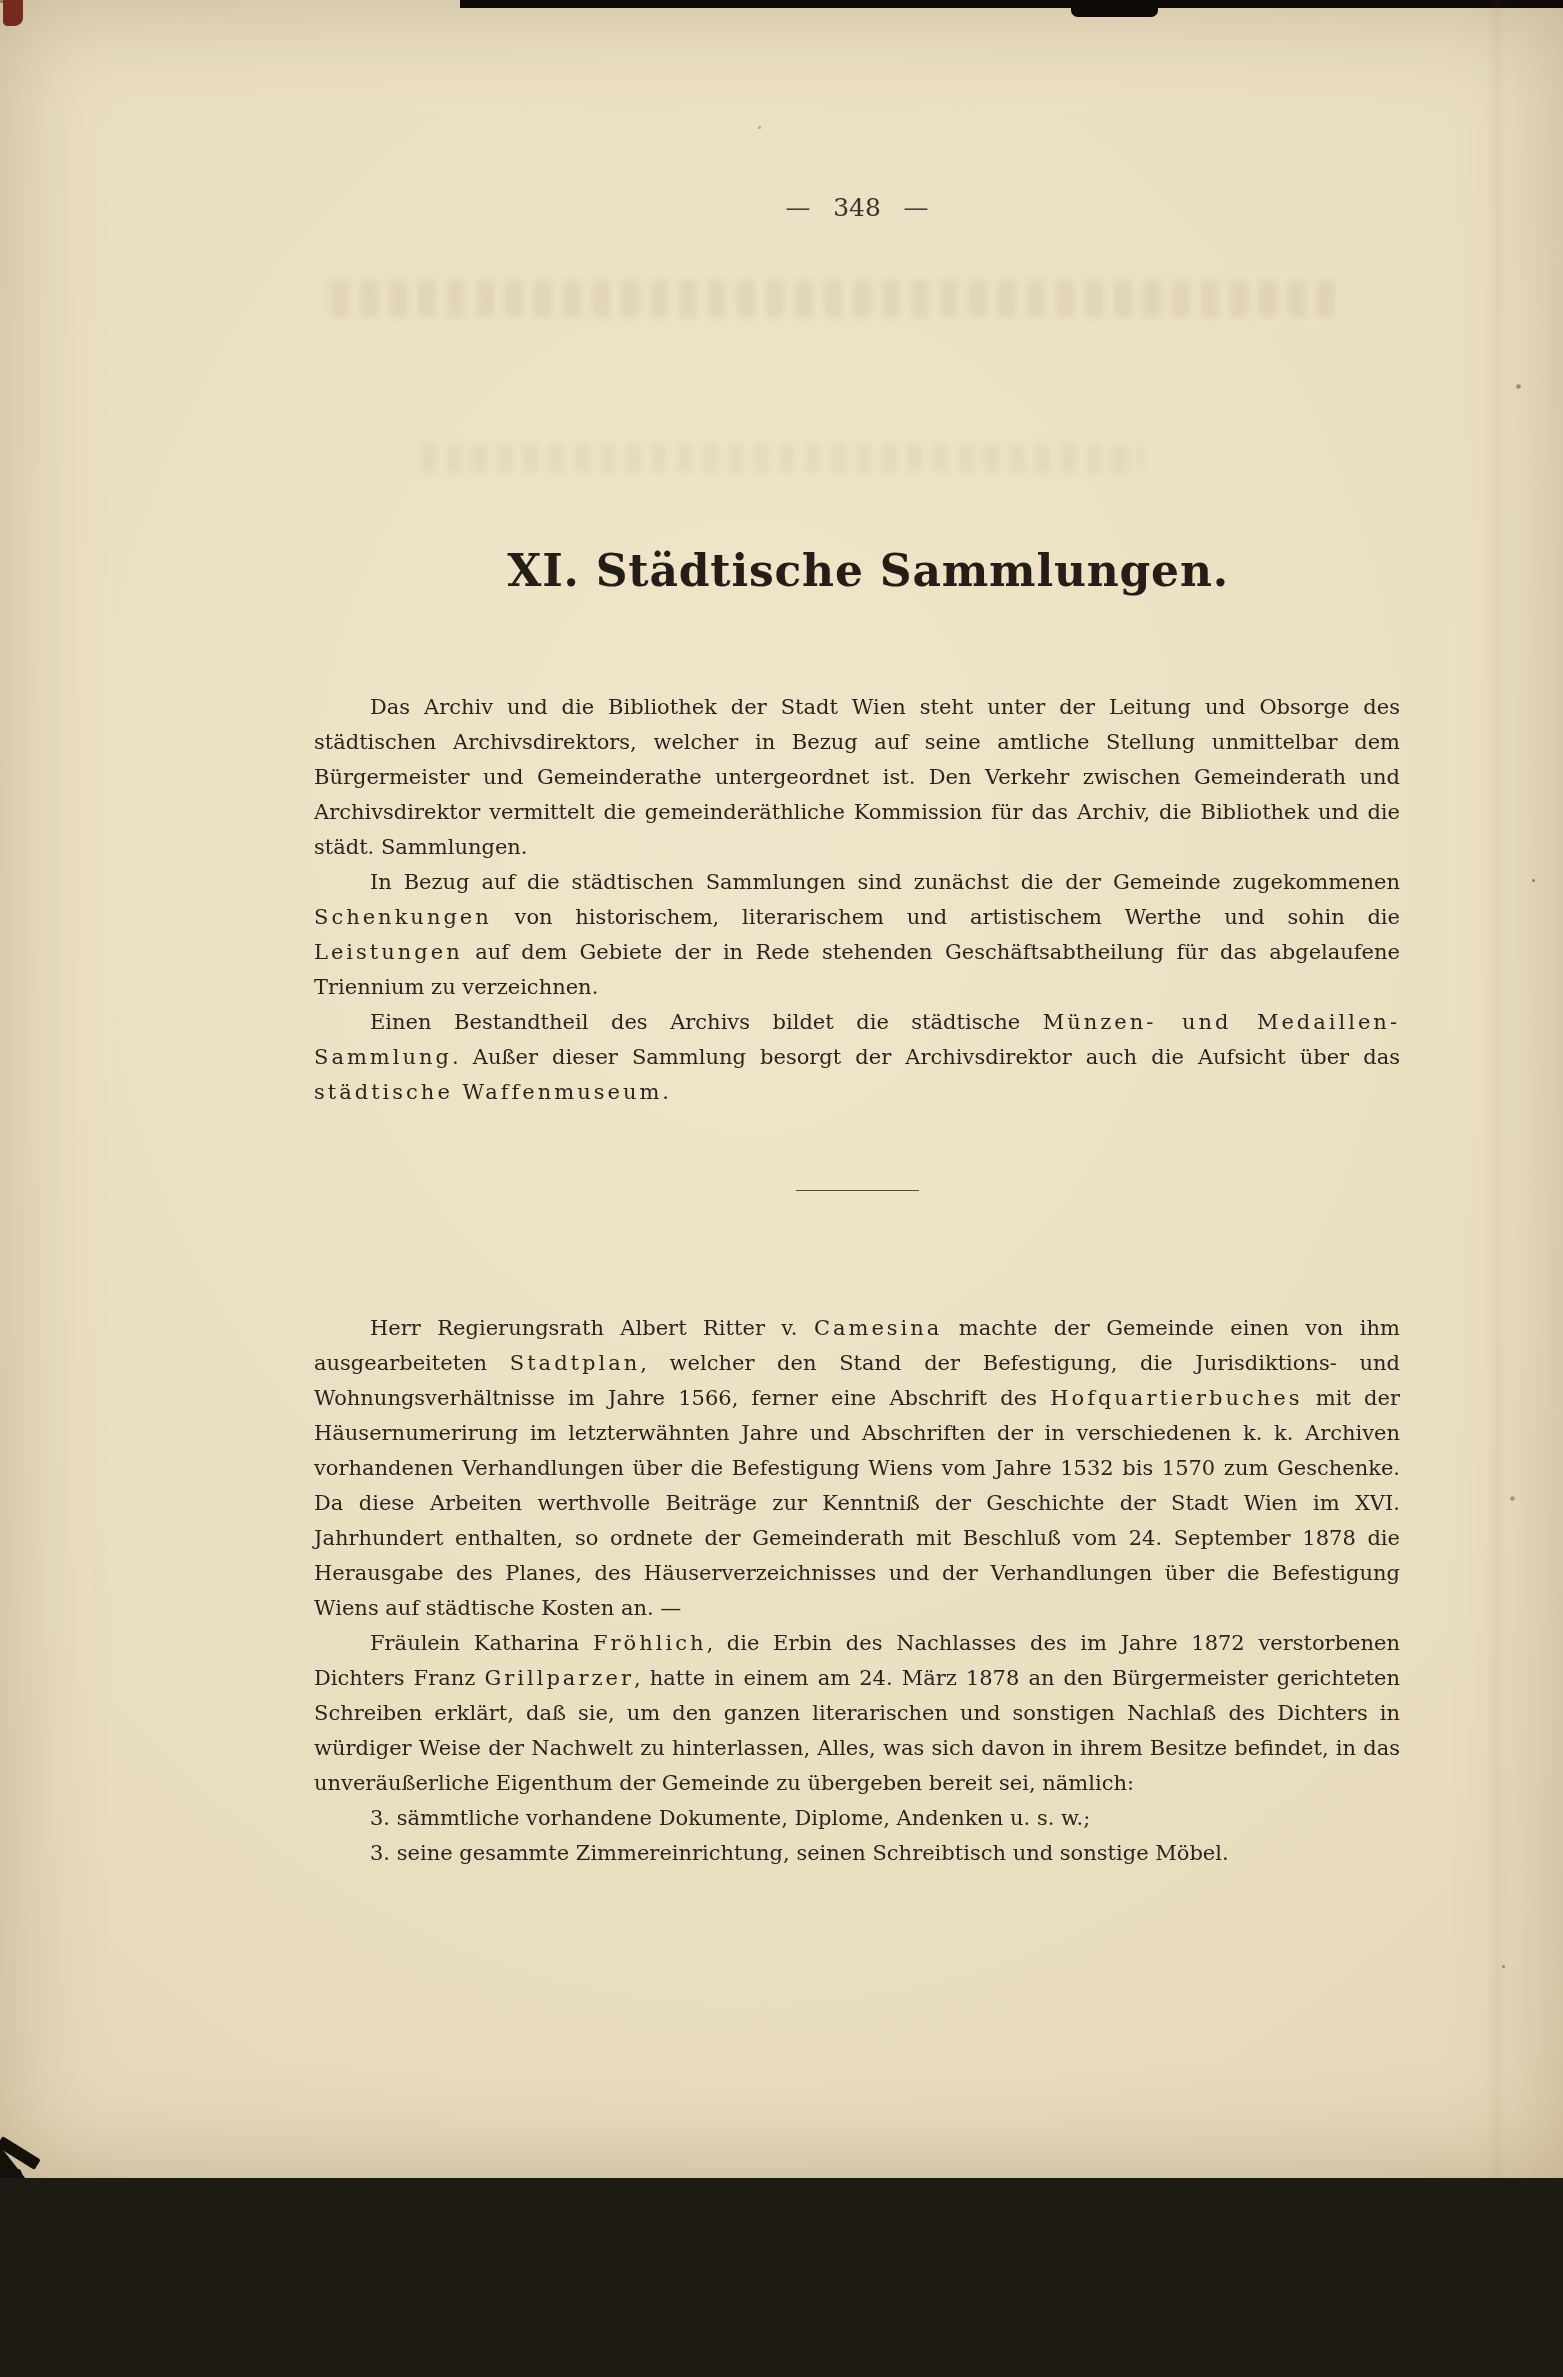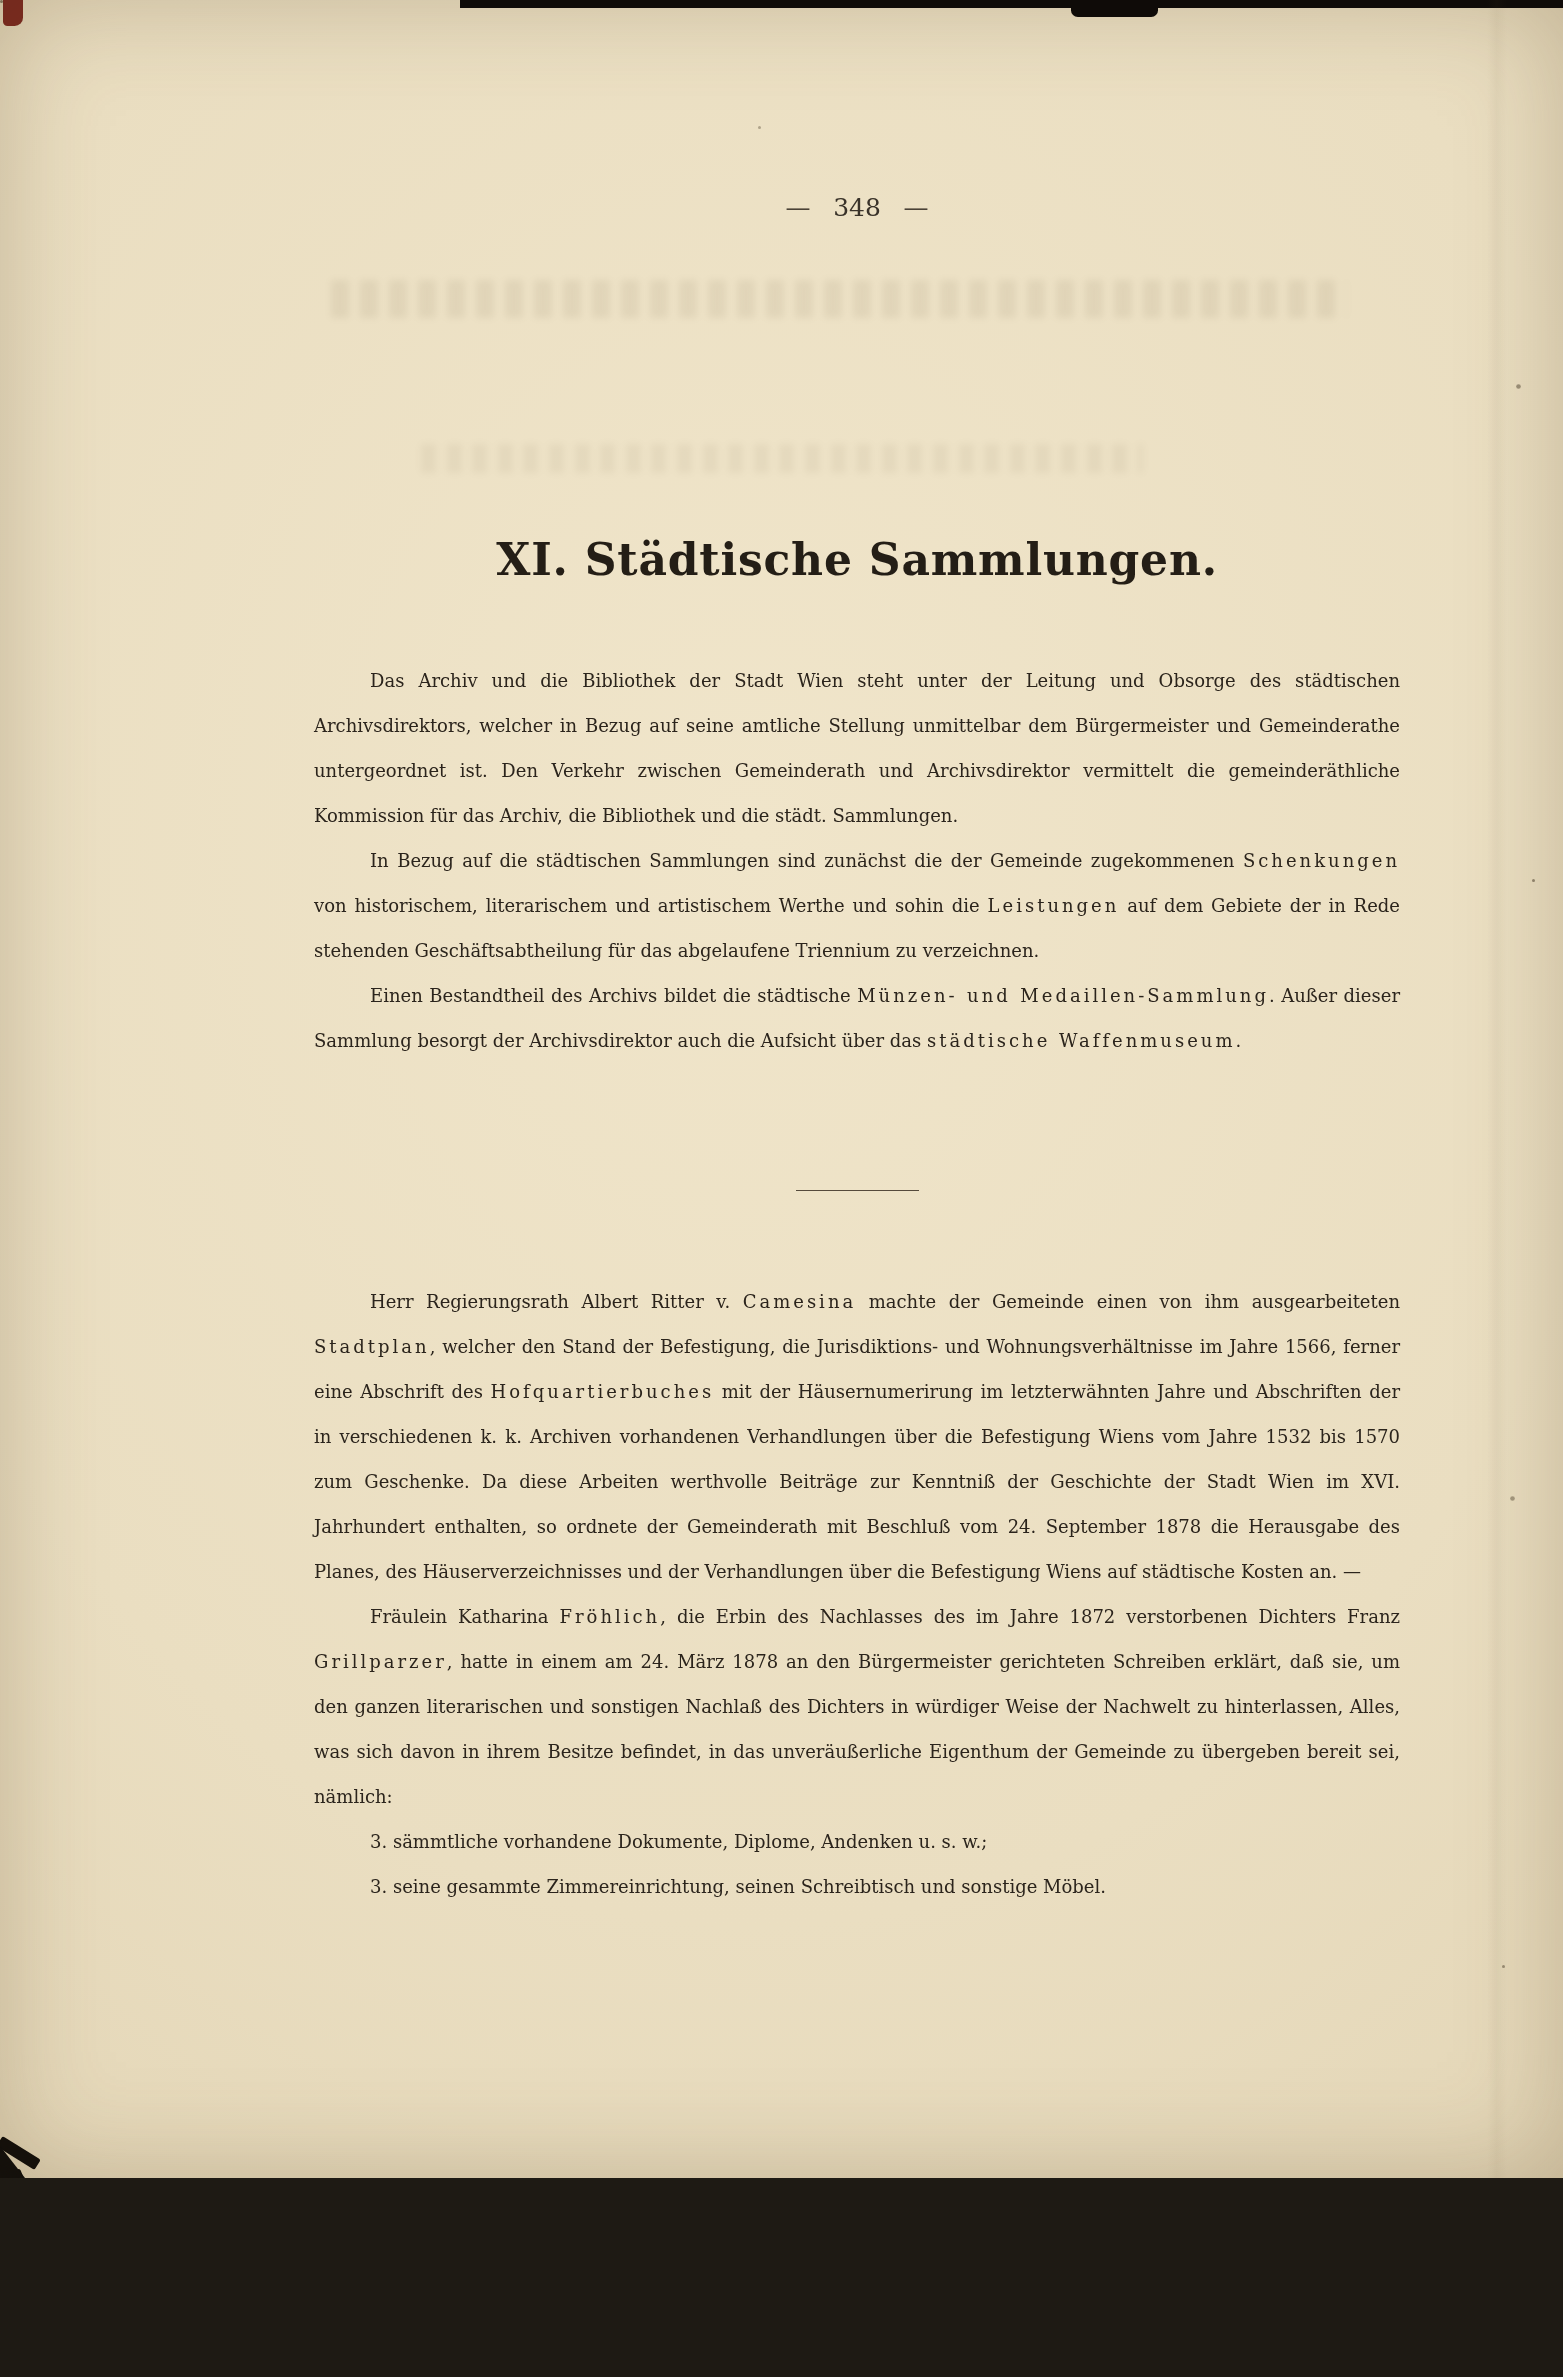--- a/index.html
+++ b/index.html
@@ -10,23 +10,23 @@
     background: radial-gradient(ellipse 135% 120% at 48% 38%, #f0e5ca 0%, #eadec1 42%, #e2d4b4 72%, #d2c19c 100%);
     box-shadow: inset 0 0 105px rgba(92,72,40,0.28);
     font-family:"DejaVu Serif","Liberation Serif",serif;
     color:#2b241c;
   }
   .col { position:absolute; left:314px; width:1086px; }
 
   .page-number { top:193px; text-align:center; font-size:25px; color:#3a332a; }
   .page-number .dash { margin:0 22.6px; color:#4a4236; }
 
-  .title { top:534px; margin:0; text-align:center; font-size:44px; font-weight:bold; letter-spacing:0.8px; color:#241e16; }
+  .title { top:534px; margin:11px; text-align:center; font-size:44px; font-weight:bold; letter-spacing:0.8px; color:#241e16; }
 
-  .block { text-align:justify; font-size:18px; line-height:45px; }
+  .block { text-align:justify; font-size:21px; line-height:35px;margin-top:32px; }
   .block1 { top:658px; }
   .block2 { top:1279px; }
   .para { margin:0; text-indent:56px; }
   .spaced { letter-spacing:3px; }
 
   .divider { position:absolute; top:1190px; left:796px; width:123px; height:0; border-top:1.5px solid #554a3c; }
 
   
   .ghost { position:absolute; filter:blur(3.8px); pointer-events:none; }
   .ghost1 { top:280px; left:331px; width:1016px; height:38px; opacity:0.16;

